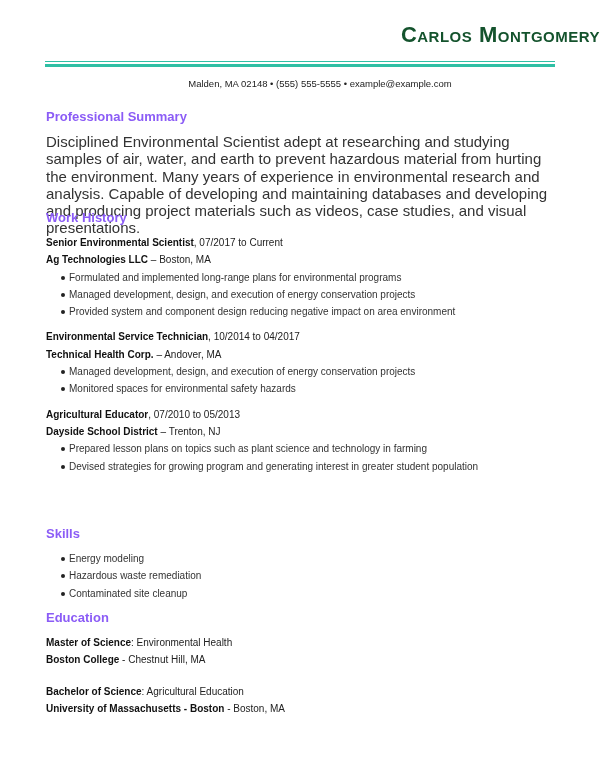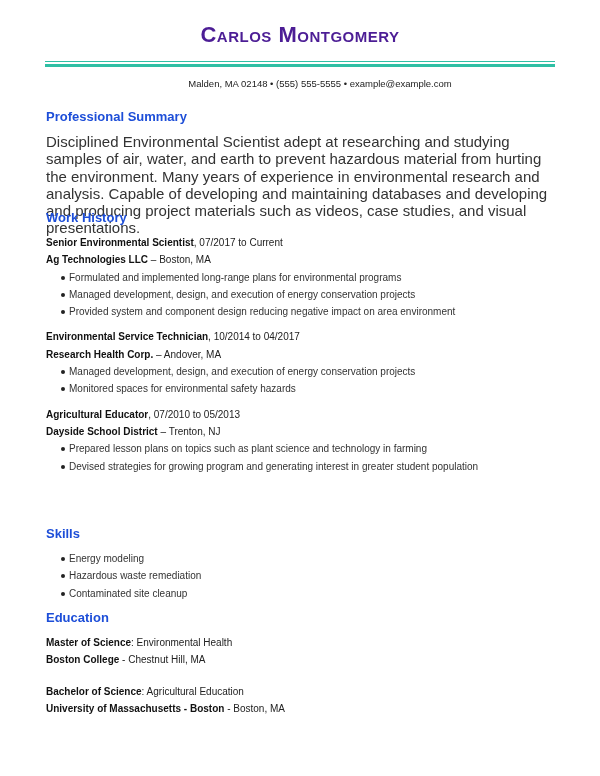--- a/index.html
+++ b/index.html
@@ -13,26 +13,26 @@
       position: relative;
       overflow: hidden;
       font-family: "Liberation Sans", sans-serif;
       color: #222222;
     }
     .name {
       position: absolute;
       top: 22px;
       left: 0;
       width: 600px;
-      text-align: center;
+      text-align: right;
       font-size: 22px;
       font-weight: bold;
       font-variant: small-caps;
       letter-spacing: 0.5px;
-      color: #4c1d95;
+      color: #14532d;
     }
     .rule-thin {
       position: absolute;
       left: 45px;
       width: 510px;
       top: 61px;
       height: 1px;
       background: #2fbfa4;
     }
     .rule-thick {
@@ -54,21 +54,21 @@
       padding-left: 20px;
     }
     .section {
       position: absolute;
       left: 46px;
       width: 520px;
     }
     .section-title {
       font-size: 13px;
       font-weight: bold;
-      color: #1d4ed8;
+      color: #8b5cf6;
       margin: 0 0 8px 0;
       line-height: 16px;
     }
     .summary-text {
       font-size: 15px;
       line-height: 17.3px;
       color: #333;
     }
     .job {
       margin-bottom: 8px;
@@ -137,21 +137,21 @@
     <div class="line"><b>Ag Technologies LLC</b><span> – Boston, MA</span></div>
     <ul class="bullets">
       <li>Formulated and implemented long-range plans for environmental programs</li>
       <li>Managed development, design, and execution of energy conservation projects</li>
       <li>Provided system and component design reducing negative impact on area environment</li>
     </ul>
   </div>
 
   <div class="job">
     <div class="line"><b>Environmental Service Technician</b><span>, 10/2014 to 04/2017</span></div>
-    <div class="line"><b>Research Health Corp.</b><span> – Andover, MA</span></div>
+    <div class="line"><b>Technical Health Corp.</b><span> – Andover, MA</span></div>
     <ul class="bullets">
       <li>Managed development, design, and execution of energy conservation projects</li>
       <li>Monitored spaces for environmental safety hazards</li>
     </ul>
   </div>
 
   <div class="job">
     <div class="line"><b>Agricultural Educator</b><span>, 07/2010 to 05/2013</span></div>
     <div class="line"><b>Dayside School District</b><span> – Trenton, NJ</span></div>
     <ul class="bullets">

